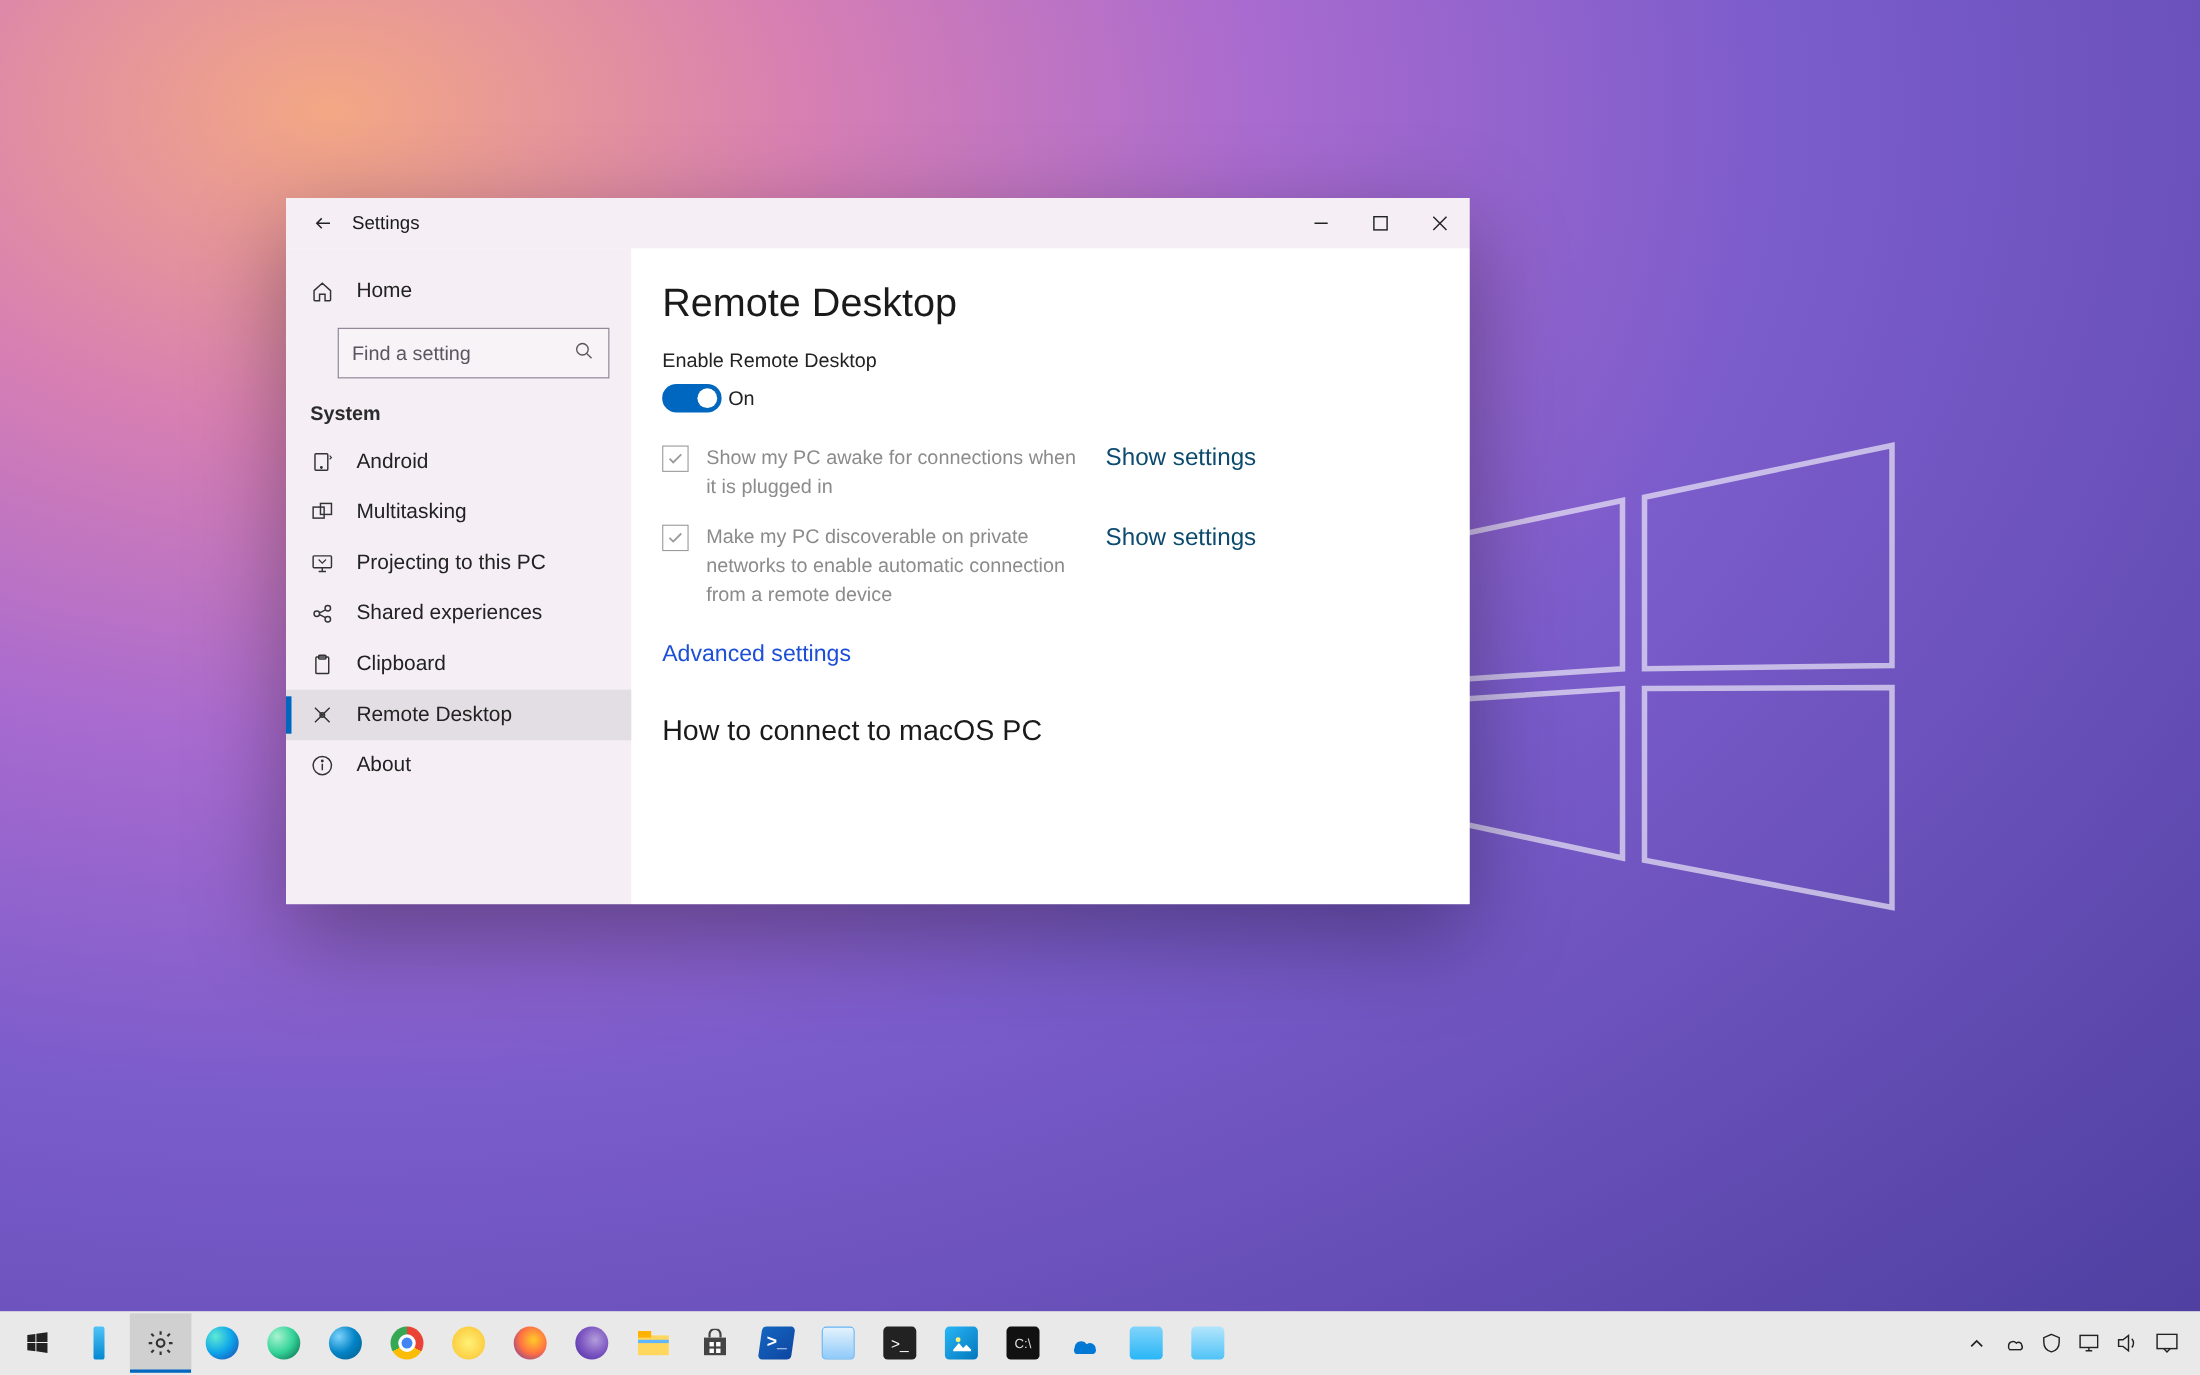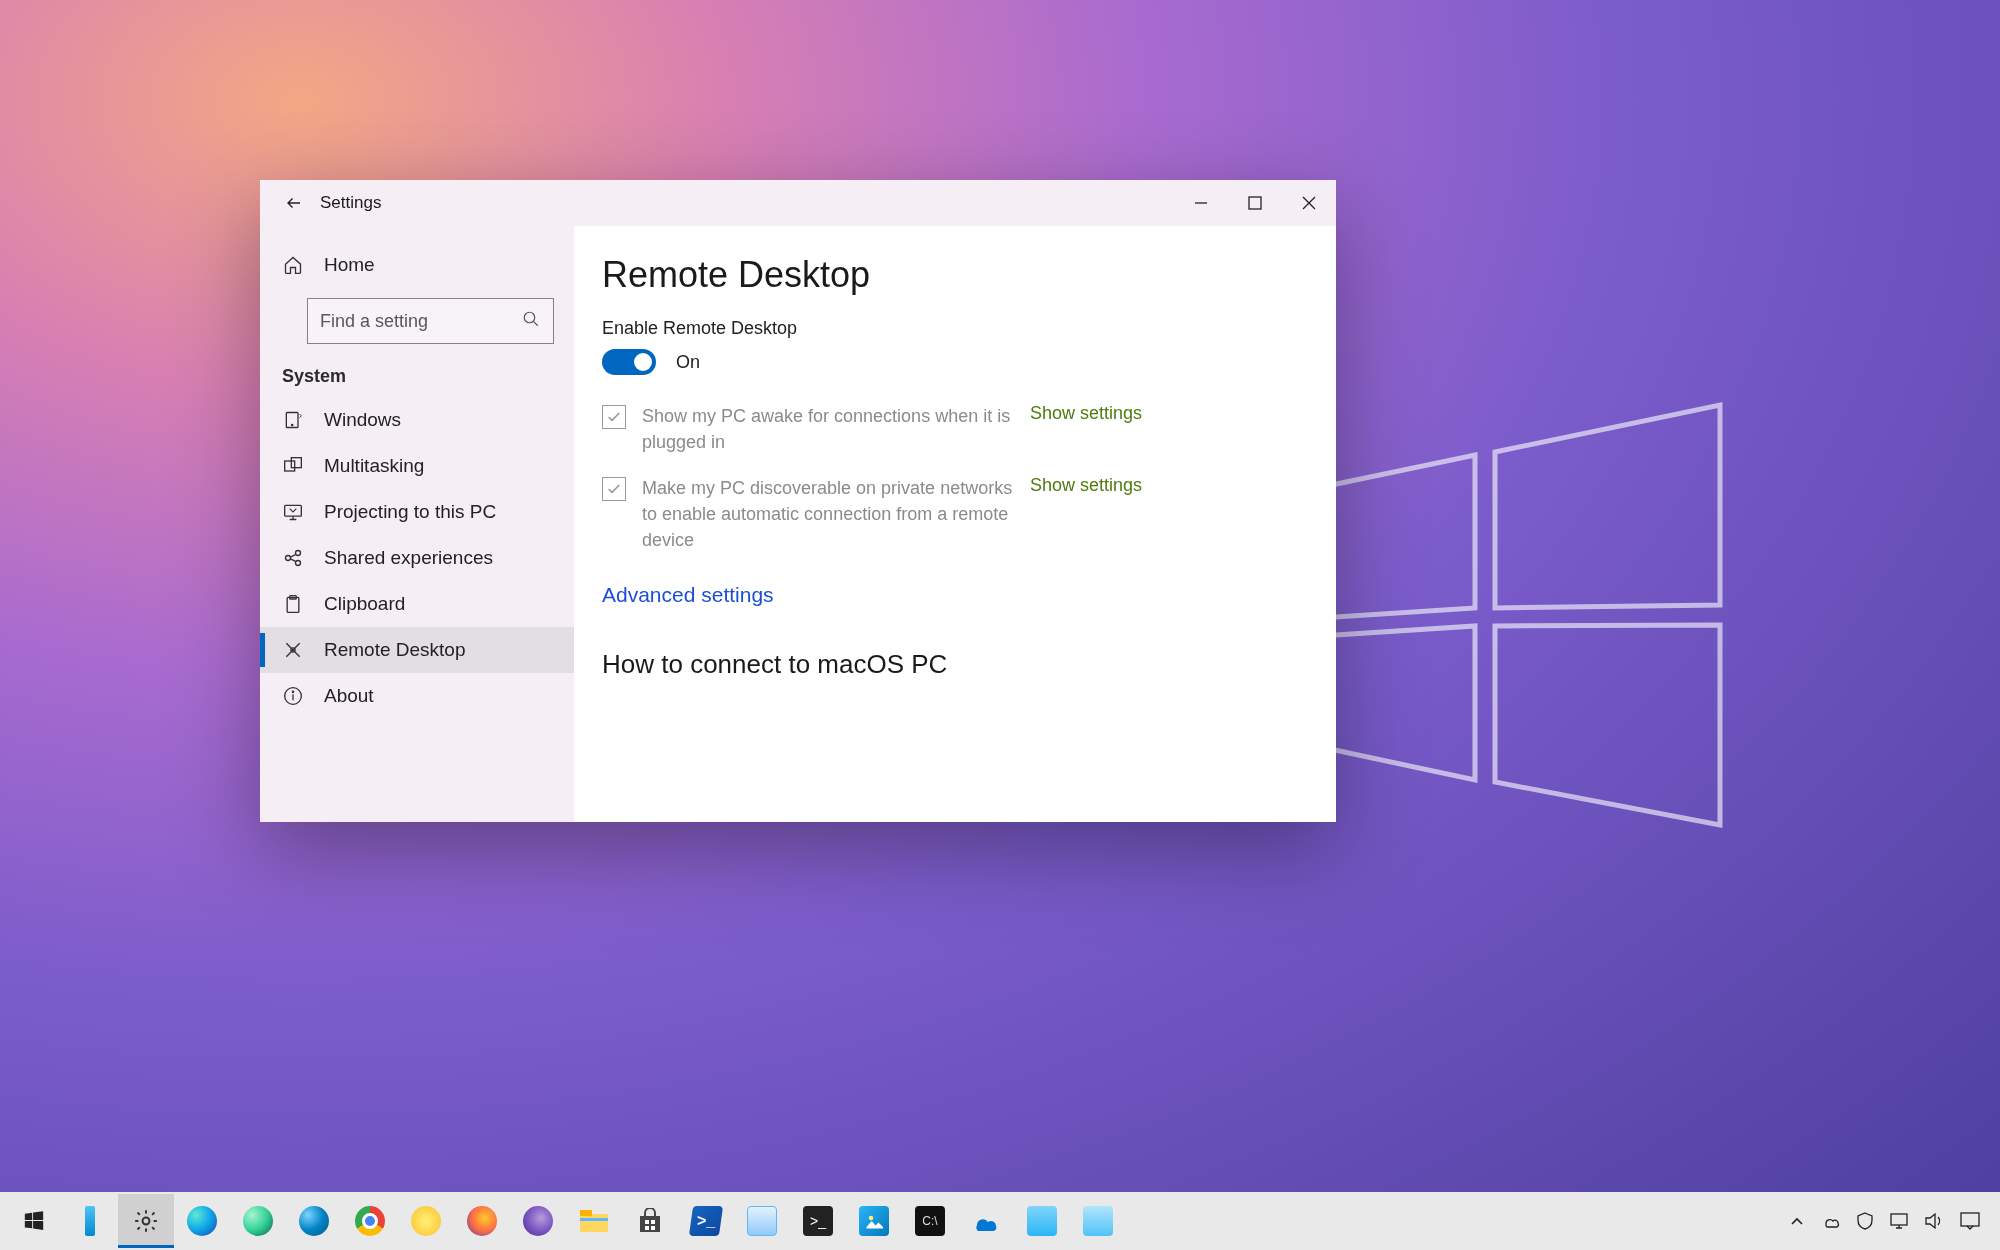--- a/index.html
+++ b/index.html
@@ -92,36 +92,36 @@
     flex:1;
     background:#fff;
     padding: 28px 40px 0 28px;
     overflow:hidden;
     color:#1a1a1a;
   }
   .main h1 { font-size: 36px; font-weight: 400; margin-bottom: 22px; }
   .main p.desc { font-size: 18px; line-height: 1.5; color:#222; max-width: 530px; margin-bottom: 26px;}
   .setting-label { font-size:18px; color:#222; margin-bottom: 10px; }
 
-  .toggle-row { display:flex; align-items:center; gap:20px; margin-bottom: 28px; }
+  .toggle-row { display:flex; align-items:center; gap:6px; margin-bottom: 28px; }
   .toggle {
     width:54px; height:26px; border-radius:13px; background:#0067c0; position:relative; cursor:pointer;
   }
   .toggle .knob { position:absolute; right:4px; top:4px; width:18px; height:18px; border-radius:50%; background:#fff; }
   .toggle-state { font-size:18px; color:#222; }
 
   .check-row {
     display:flex; align-items:flex-start; gap:16px; margin-bottom:20px; max-width:540px;
   }
   .checkbox {
     width:24px; height:24px; border:1.5px solid #9a9a9a; display:flex; align-items:center; justify-content:center; flex-shrink:0; margin-top:2px;
     color:#9a9a9a;
   }
   .check-text { font-size:18px; line-height:1.45; color:#8b8b8b; }
-  .check-link { margin-left:auto; font-size:18px; color:#4d7c0f; cursor:pointer; white-space:nowrap; }
+  .check-link { margin-left:auto; font-size:22px; color:#0c4a6e; cursor:pointer; white-space:nowrap; }
 
   .link { font-size:21px; color:#1d4ed8; cursor:pointer; display:inline-block; margin-top:10px; }
 
   .main h2 { font-size: 26px; font-weight:400; margin-top: 42px; margin-bottom: 20px; }
 
   
   .taskbar {
     position:absolute; left:0; right:0; bottom:0; height:58px;
     background:#e9e9e9;
     display:flex; align-items:center;
@@ -204,21 +204,21 @@
       <div class="section-label">System</div>
 
       <div class="nav-row">
         <span class="nav-icon">
             <svg width="20" height="20" viewBox="0 0 24 24" fill="none" stroke="#333" stroke-width="1.6">
               <rect x="4" y="3" width="14" height="18" rx="1"></rect>
               <circle cx="11" cy="18" r="0.8" fill="#333"></circle>
               <polyline points="20 5 22 7 20 9" stroke-width="1.2"></polyline>
             </svg>
           </span>
-        <span>Windows</span>
+        <span>Android</span>
       </div>
       <div class="nav-row">
         <span class="nav-icon">
             <svg width="20" height="20" viewBox="0 0 24 24" fill="none" stroke="#333" stroke-width="1.6">
               <rect x="2" y="6" width="12" height="12"></rect>
               <rect x="10" y="2" width="12" height="12"></rect>
             </svg>
           </span>
         <span>Multitasking</span>
       </div>

